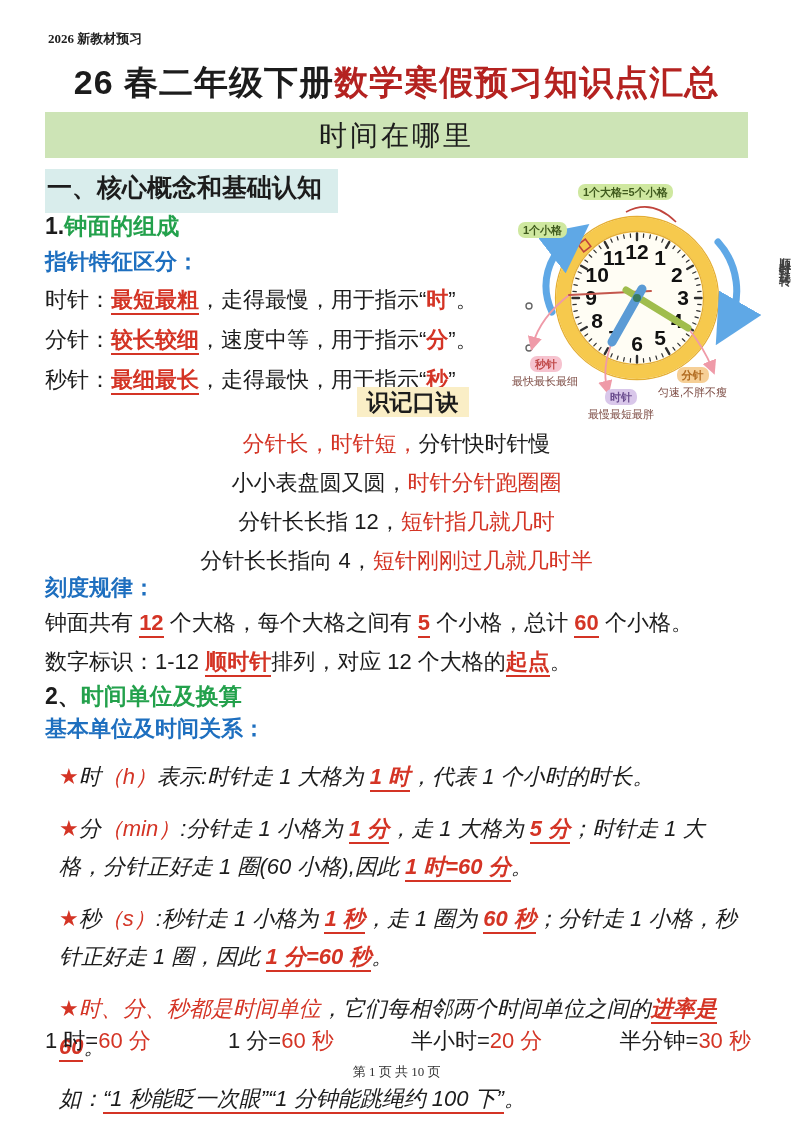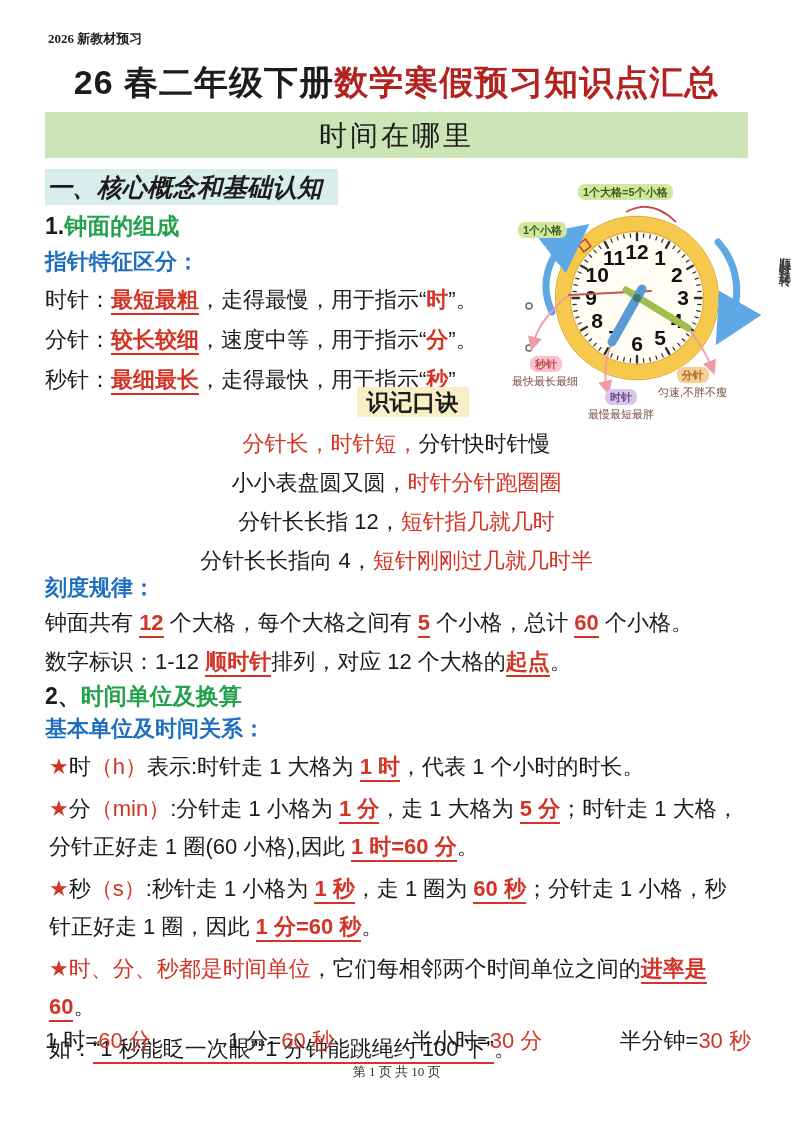--- a/index.html
+++ b/index.html
@@ -15,37 +15,37 @@
         font-family:"Liberation Sans","DejaVu Sans",sans-serif;color:var(--ink);overflow:hidden;}
   .abs{position:absolute;}
   .header-note{left:48px;top:30px;font-family:"Liberation Serif","DejaVu Serif",serif;
                font-size:13px;font-weight:bold;color:#222;}
   .title{left:0;right:0;top:60px;text-align:center;font-size:34px;font-weight:bold;
          letter-spacing:1px;white-space:nowrap;}
   .title .red{color:var(--title-red);}
   .banner{left:45px;top:112px;width:703px;height:46px;background:var(--banner-bg);
           text-align:center;line-height:47px;font-size:28px;letter-spacing:3px;font-weight:500;}
   .sec-heading{left:45px;top:171px;font-size:25px;font-weight:bold;}
-  .sec-heading .hl{background:var(--hl-cyan);padding:4px 16px 4px 2px;font-style:italic;}
+  .sec-heading .hl{background:var(--hl-cyan);padding:4px 16px 12px 2px;}
   .sub1{left:45px;top:211px;font-size:23px;font-weight:bold;}
   .sub1 .green{color:var(--heading-green);}
   .blue-heading{font-size:22px;font-weight:bold;color:var(--heading-blue);left:45px;}
   .bh1{top:247px;} .bh2{top:573px;} .bh3{top:714px;}
   .pointer-lines{left:45px;top:280px;width:520px;}
   .pointer-lines p{margin:0;height:40px;line-height:40px;font-size:22px;white-space:nowrap;}
   .koujue-wrap{left:45px;top:387px;width:735px;text-align:center;}
   .koujue-wrap .hl{background:var(--hl-yellow);padding:2px 10px;font-size:23px;font-weight:bold;}
   .rhymes{left:45px;top:424px;width:703px;text-align:center;}
   .rhymes p{margin:0;height:39px;line-height:39px;font-size:22px;white-space:nowrap;}
   .scale-lines{left:45px;top:603px;width:710px;}
   .scale-lines p{margin:0;height:39px;line-height:39px;font-size:22px;white-space:nowrap;}
   .sec2{left:45px;top:681px;font-size:23px;font-weight:bold;}
   .sec2 .green{color:var(--heading-green);}
   .units{left:45px;top:744px;width:706px;font-size:22px;line-height:38px;}
-  .units p{margin:4px;}
+  .units p{margin:14px;font-style:italic;}
   .conversions{left:45px;top:1026px;width:706px;display:flex;justify-content:space-between;
                font-size:22px;line-height:30px;}
   .footer{left:0;right:0;top:1063px;text-align:center;font-size:13px;
           font-family:"Liberation Serif","DejaVu Serif",serif;color:#333;}
   
   .t-k{color:var(--ink);}
   .t-r{color:var(--accent-red);}
   .t-rb{color:var(--accent-red);font-weight:bold;}
   .t-ru{color:var(--accent-red);font-weight:bold;border-bottom:2.5px solid var(--accent-red);padding-bottom:1px;}
   .t-bu{color:var(--ink);border-bottom:2.5px solid var(--accent-red);padding-bottom:1px;}
@@ -138,21 +138,21 @@
     <p><span class="t-r">★</span><span class="t-k">时</span><span class="t-r">（h）</span><span class="t-k">表示:时针走 1 大格为 </span><span class="t-ru">1 时</span><span class="t-k">，代表 1 个小时的时长。</span></p>
     <p><span class="t-r">★</span><span class="t-k">分</span><span class="t-r">（min）</span><span class="t-k">:分针走 1 小格为 </span><span class="t-ru">1 分</span><span class="t-k">，走 1 大格为 </span><span class="t-ru">5 分</span><span class="t-k">；时针走 1 大格，分针正好走 1 圈(60 小格),因此 </span><span class="t-ru">1 时=60 分</span><span class="t-k">。</span></p>
     <p><span class="t-r">★</span><span class="t-k">秒</span><span class="t-r">（s）</span><span class="t-k">:秒针走 1 小格为 </span><span class="t-ru">1 秒</span><span class="t-k">，走 1 圈为 </span><span class="t-ru">60 秒</span><span class="t-k">；分针走 1 小格，秒针正好走 1 圈，因此 </span><span class="t-ru">1 分=60 秒</span><span class="t-k">。</span></p>
     <p><span class="t-r">★</span><span class="t-r">时、分、秒都是时间单位</span><span class="t-k">，它们每相邻两个时间单位之间的</span><span class="t-ru">进率是 60</span><span class="t-k">。</span></p>
     <p><span class="t-k">如：</span><span class="t-bu">“1 秒能眨一次眼”“1 分钟能跳绳约 100 下”</span><span class="t-k">。</span></p>
   </div>
 
   <div class="abs conversions">
     <span><span class="t-k">1 时=</span><span class="t-r">60 分</span></span>
     <span><span class="t-k">1 分=</span><span class="t-r">60 秒</span></span>
-    <span><span class="t-k">半小时=</span><span class="t-r">30 分</span></span>
+    <span><span class="t-k">半小时=</span><span class="t-r">20 分</span></span>
     <span><span class="t-k">半分钟=</span><span class="t-r">30 秒</span></span>
   </div>
 
   <div class="abs footer">第 1 页 共 10 页</div>
 
   <div class="abs clock-illo">
     <svg id="clock-svg" width="281" height="258" viewBox="0 0 281 258">
       <defs>
         <marker id="arr-blue" markerWidth="7" markerHeight="7" refX="3.5" refY="3.5" orient="auto">
           <path d="M0,0 L7,3.5 L0,7 z" fill="#5fa8e6"></path>

